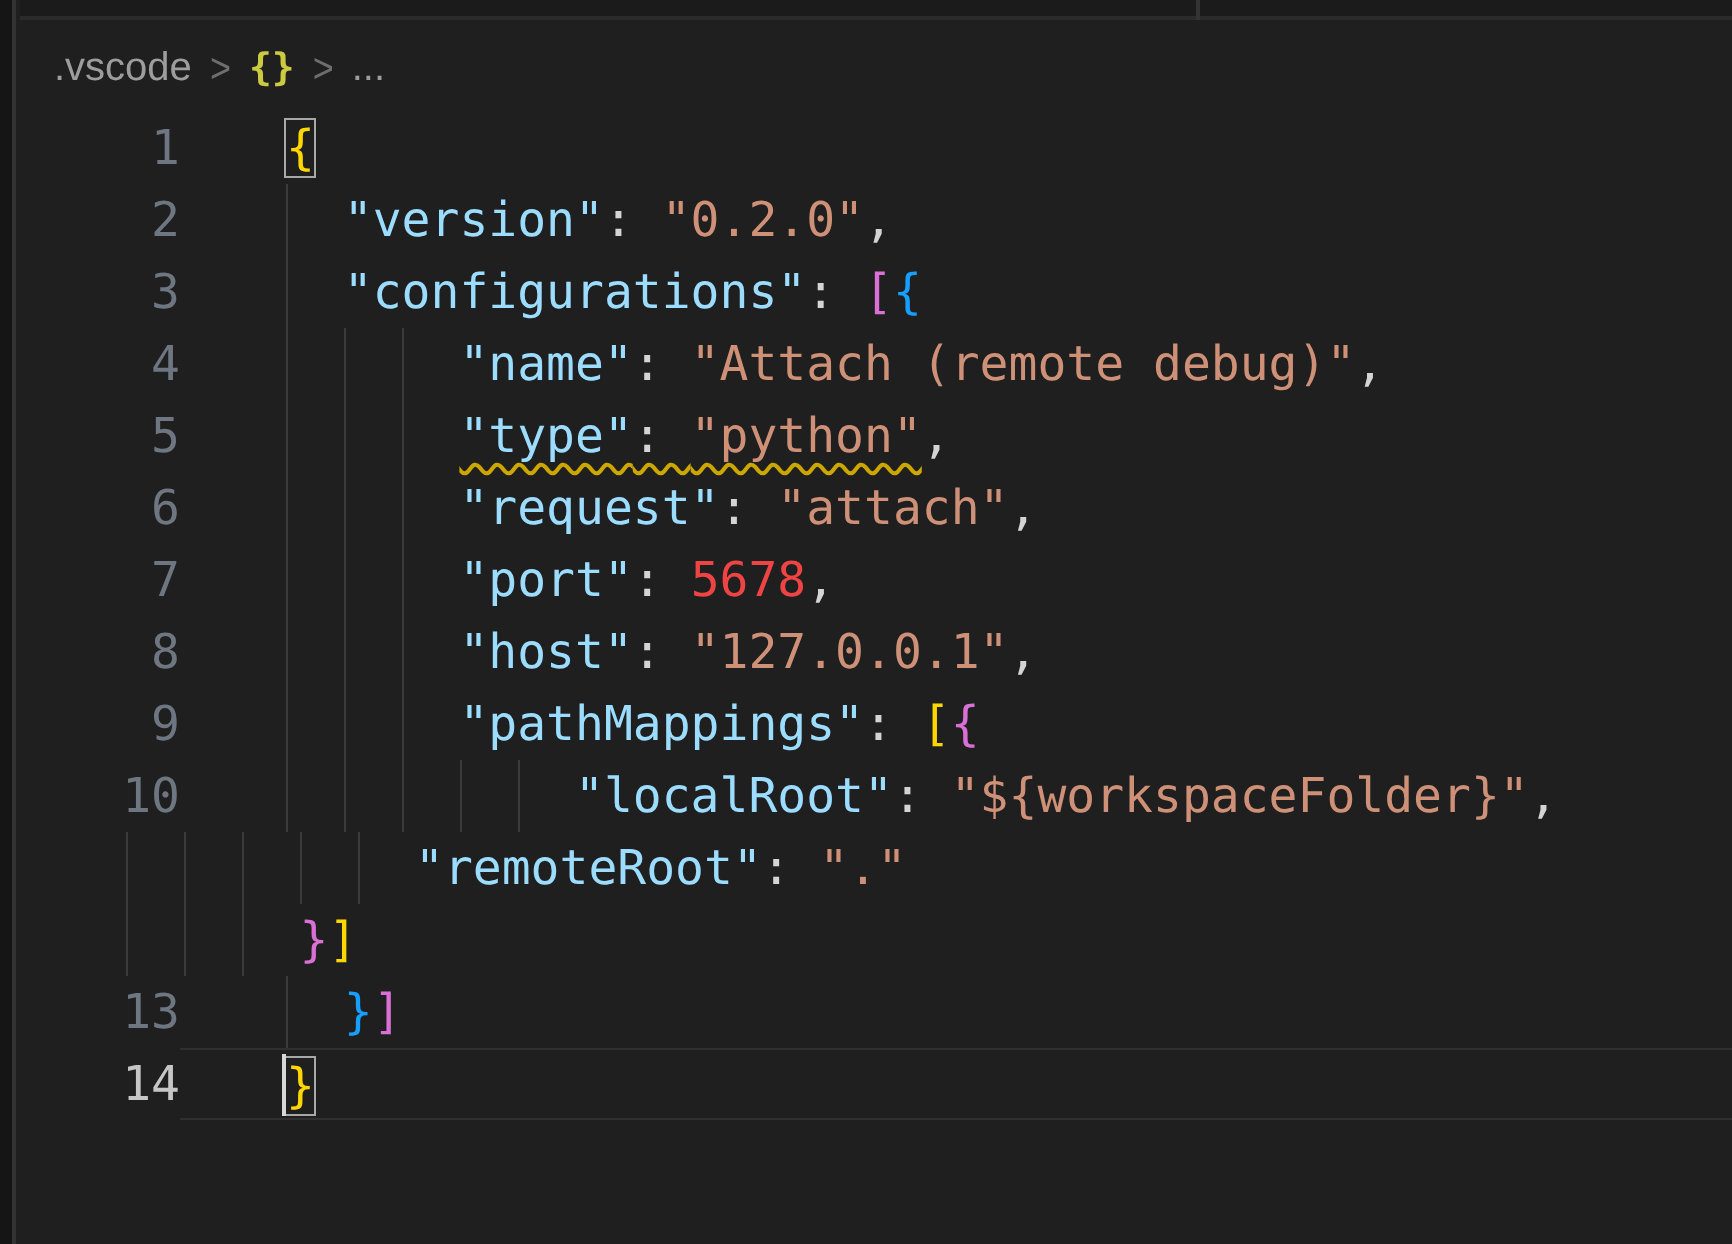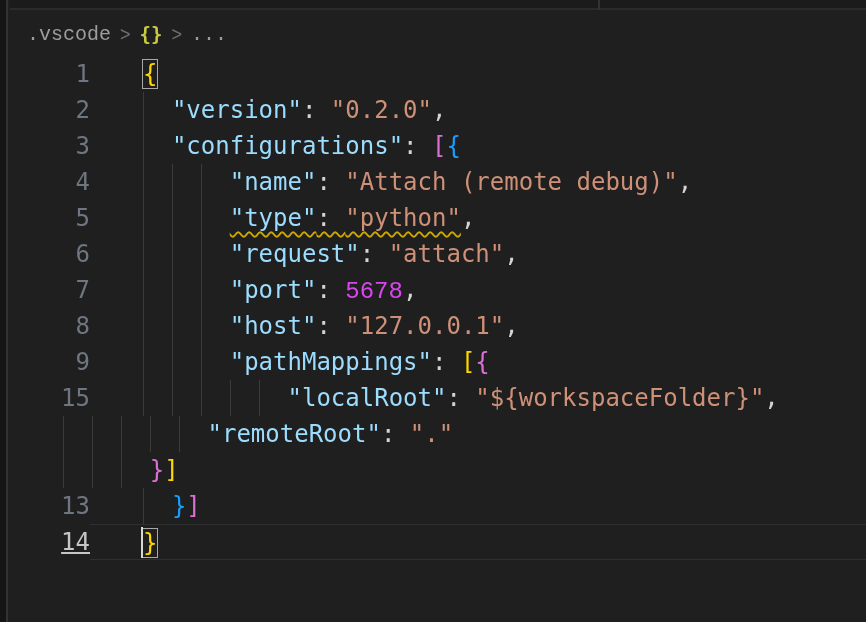--- a/index.html
+++ b/index.html
@@ -21,42 +21,42 @@
 
   .main { position:absolute; left:10px; top:12px; right:0; bottom:0; }
 
   
   .breadcrumb {
     height:44px; display:flex; align-items:center; padding-left:17px;
     font-size:20px; color:#9d9d9d; gap:9px;
   }
   .breadcrumb .chevron { color:#6e6e6e; font-size:18px; transform:scaleY(1.15); }
   .breadcrumb .file-icon { color:#cbcb41; font-family:"DejaVu Sans Mono", monospace; font-size:19px; font-weight:bold; }
-  .breadcrumb .crumb { cursor:default;font-family:Liberation Mono, monospace; }
+  .breadcrumb .crumb { cursor:default; }
 
   
   .editor { position:relative; }
   .line { display:flex; height:36px; position:relative; }
   .num {
     flex:none; width:80px; text-align:right; line-height:36px;
     font-family:"DejaVu Sans Mono", monospace; font-size:24px; color:#6e7681;
   }
-  .line.active .num { color:#c6c6c6;text-decoration:underline; }
+  .line.active .num { color:#c6c6c6; }
   .body {
     flex:1; position:relative; white-space:pre; line-height:36px;
     font-family:"DejaVu Sans Mono", monospace; font-size:24px; color:#d4d4d4;
     padding-left:53px;
   }
   .line.active .body { border-top:1px solid #303030; border-bottom:1px solid #303030; }
 
   .guide { position:absolute; top:0; bottom:0; width:1px; background:#3b3b3b; }
 
   .tk-key { color:#9CDCFE; }
   .tk-str { color:#CE9178; }
-  .tk-num { color:#d946ef;font-family:Liberation Mono, monospace; }
+  .tk-num { color:#ef4444; }
   .tk-pun { color:#D4D4D4; }
   .tk-b1 { color:#FFD700; }
   .tk-b2 { color:#DA70D6; }
   .tk-b3 { color:#179FFF; }
   .sq {
     text-decoration:underline wavy #cca700;
     text-decoration-skip-ink:none;
     text-underline-offset:5px;
     text-decoration-thickness:1.5px;
   }
@@ -116,21 +116,21 @@
       </div>
       <div class="line">
         <div class="num">8</div>
         <div class="body"><div class="guide" style="left: 53px;"></div><div class="guide" style="left: 81.9px;"></div><div class="guide" style="left: 110.8px;"></div><span class="tk-pun">      </span><span class="tk-key">"host"</span><span class="tk-pun">: </span><span class="tk-str">"127.0.0.1"</span><span class="tk-pun">,</span></div>
       </div>
       <div class="line">
         <div class="num">9</div>
         <div class="body"><div class="guide" style="left: 53px;"></div><div class="guide" style="left: 81.9px;"></div><div class="guide" style="left: 110.8px;"></div><span class="tk-pun">      </span><span class="tk-key">"pathMappings"</span><span class="tk-pun">: </span><span class="tk-b1">[</span><span class="tk-b2">{</span></div>
       </div>
       <div class="line">
-        <div class="num">15</div>
+        <div class="num">10</div>
         <div class="body"><div class="guide" style="left: 53px;"></div><div class="guide" style="left: 81.9px;"></div><div class="guide" style="left: 110.8px;"></div><div class="guide" style="left: 139.7px;"></div><div class="guide" style="left: 168.6px;"></div><span class="tk-pun">          </span><span class="tk-key">"localRoot"</span><span class="tk-pun">: </span><span class="tk-str">"${workspaceFolder}"</span><span class="tk-pun">,</span></div>
       </div>
       <div class="line">
         <div class="body"><div class="guide" style="left: 53px;"></div><div class="guide" style="left: 81.9px;"></div><div class="guide" style="left: 110.8px;"></div><div class="guide" style="left: 139.7px;"></div><div class="guide" style="left: 168.6px;"></div><span class="tk-pun">          </span><span class="tk-key">"remoteRoot"</span><span class="tk-pun">: </span><span class="tk-str">"."</span></div>
       </div>
       <div class="line">
         <div class="body"><div class="guide" style="left: 53px;"></div><div class="guide" style="left: 81.9px;"></div><div class="guide" style="left: 110.8px;"></div><span class="tk-pun">      </span><span class="tk-b2">}</span><span class="tk-b1">]</span></div>
       </div>
       <div class="line">
         <div class="num">13</div>

